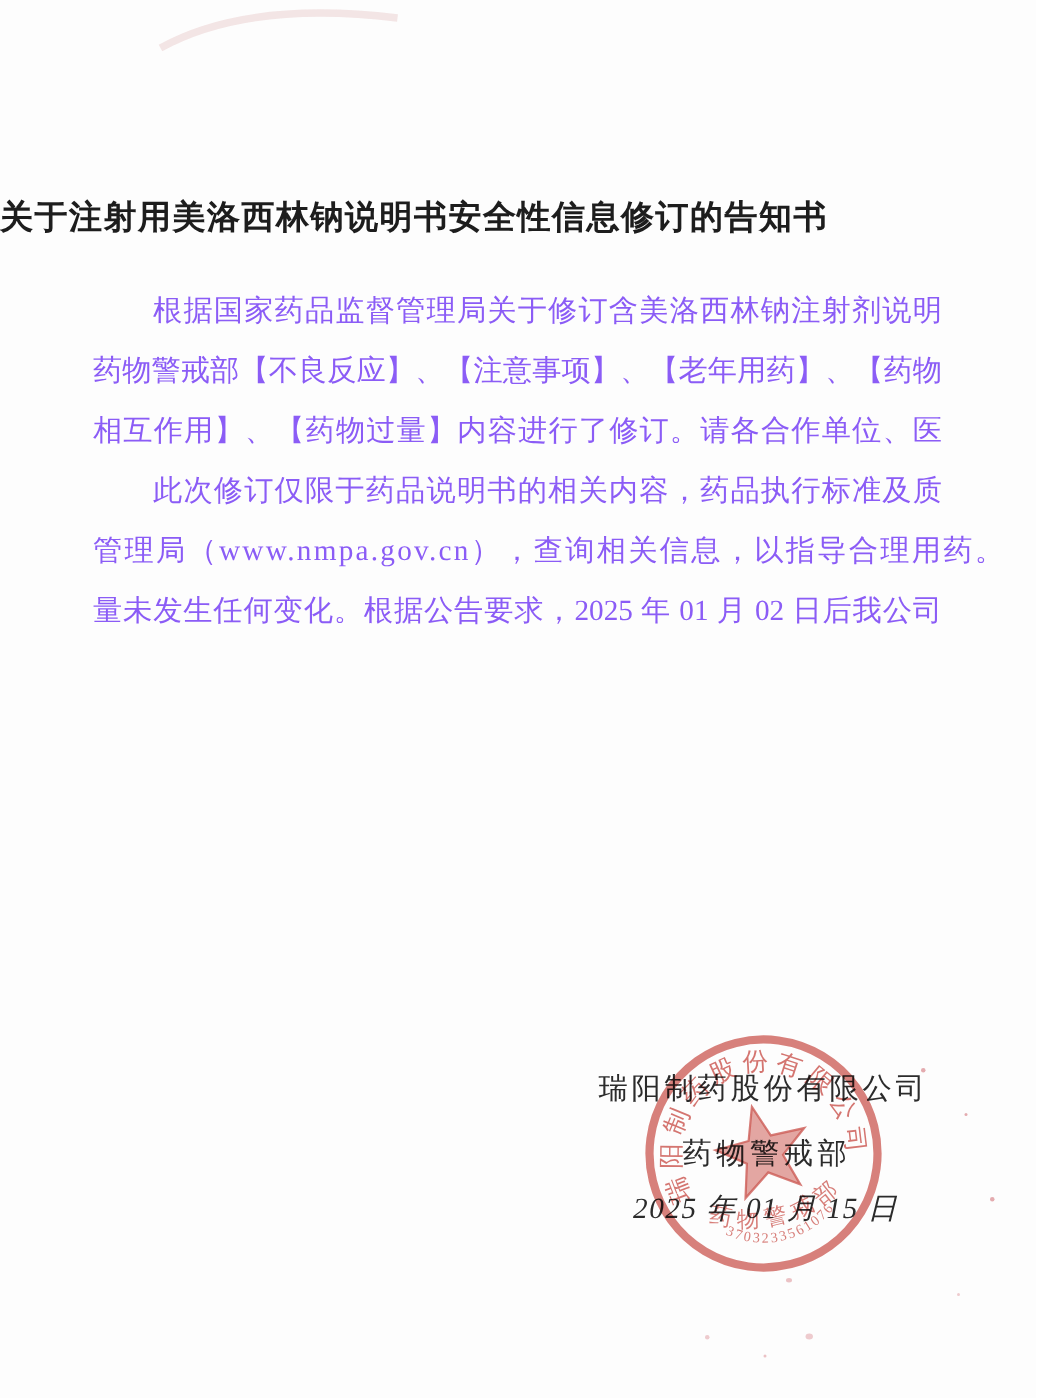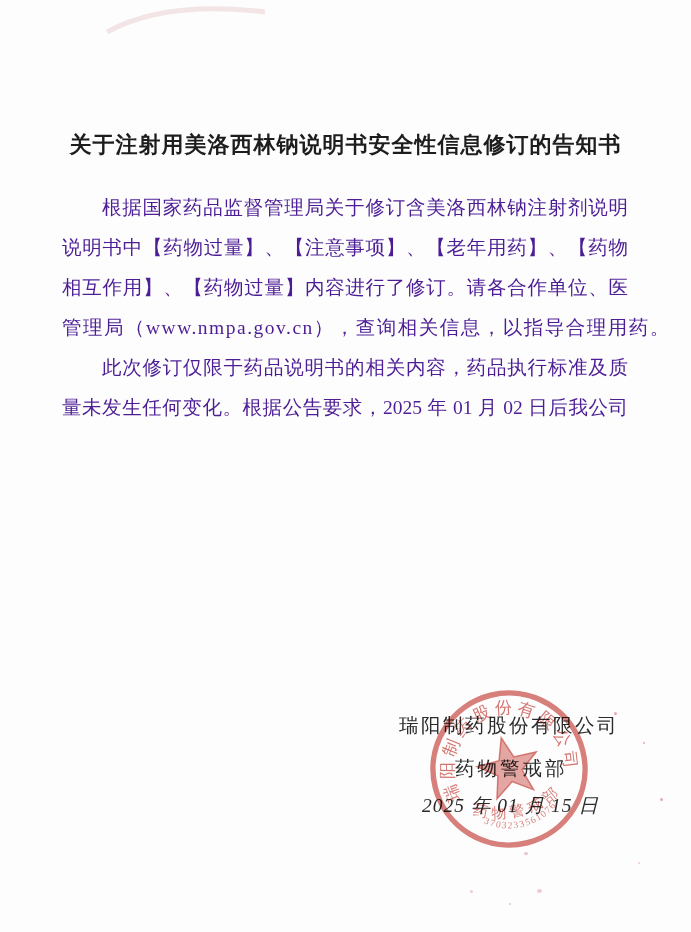--- a/index.html
+++ b/index.html
@@ -13,31 +13,30 @@
     width: 691px; height: 932px;
     background: #fdfdfd;
     overflow: hidden;
   }
   
   .corner-arc { position: absolute; left: 103px; top: 0; opacity: .8; }
 
   .doc-title {
     position: absolute;
     left: 0; top: 130px; width: 100%;
-    text-align: center;
     font-family: "Liberation Sans", "DejaVu Sans", sans-serif;
     font-weight: 700;
     font-size: 22px;
     letter-spacing: 1px;
     color: #1d1d1d;
   }
   .body-text {
     position: absolute;
     left: 62px; top: 188px; width: 566px;
-    color: #4c1d95;
+    color: #8b5cf6;
   }
   .line {
     height: 40px; line-height: 40px;
     font-size: 19.5px;
     text-align: justify;
     text-align-last: justify;
     white-space: nowrap;
   }
   .line.nojust {
     text-align: left;
@@ -73,24 +72,24 @@
 <div class="page">
 
   <svg class="corner-arc" width="170" height="40" viewBox="0 0 170 40">
     <path d="M4 32 Q 62 0 162 12" stroke="rgba(215,160,160,0.33)" stroke-width="5" fill="none"></path>
   </svg>
 
   <div class="doc-title">关于注射用美洛西林钠说明书安全性信息修订的告知书</div>
 
   <div class="body-text">
     <div class="line indent">根据国家药品监督管理局关于修订含美洛西林钠注射剂说明</div>
-    <div class="line">说明书中【药物过量】、【注意事项】、【老年用药】、【药物</div>
+    <div class="line">药物警戒部【不良反应】、【注意事项】、【老年用药】、【药物</div>
     <div class="line">相互作用】、【药物过量】内容进行了修订。请各合作单位、医</div>
+    <div class="line indent">此次修订仅限于药品说明书的相关内容，药品执行标准及质</div>
     <div class="line nojust">管理局（www.nmpa.gov.cn），查询相关信息，以指导合理用药。</div>
-    <div class="line indent">此次修订仅限于药品说明书的相关内容，药品执行标准及质</div>
     <div class="line">量未发生任何变化。根据公告要求，2025 年 01 月 02 日后我公司</div>
   </div>
 
   <div class="sig sig-company">瑞阳制药股份有限公司</div>
   <div class="sig sig-dept">药物警戒部</div>
   <div class="sig sig-date">2025 年 01 月 15 日</div>
 
   <svg class="seal" viewBox="0 0 170 170">
     <defs>
       <path id="sealTopArc" d="M 34.2 108.7 A 56 56 0 1 1 135.8 108.7" fill="none"></path>

